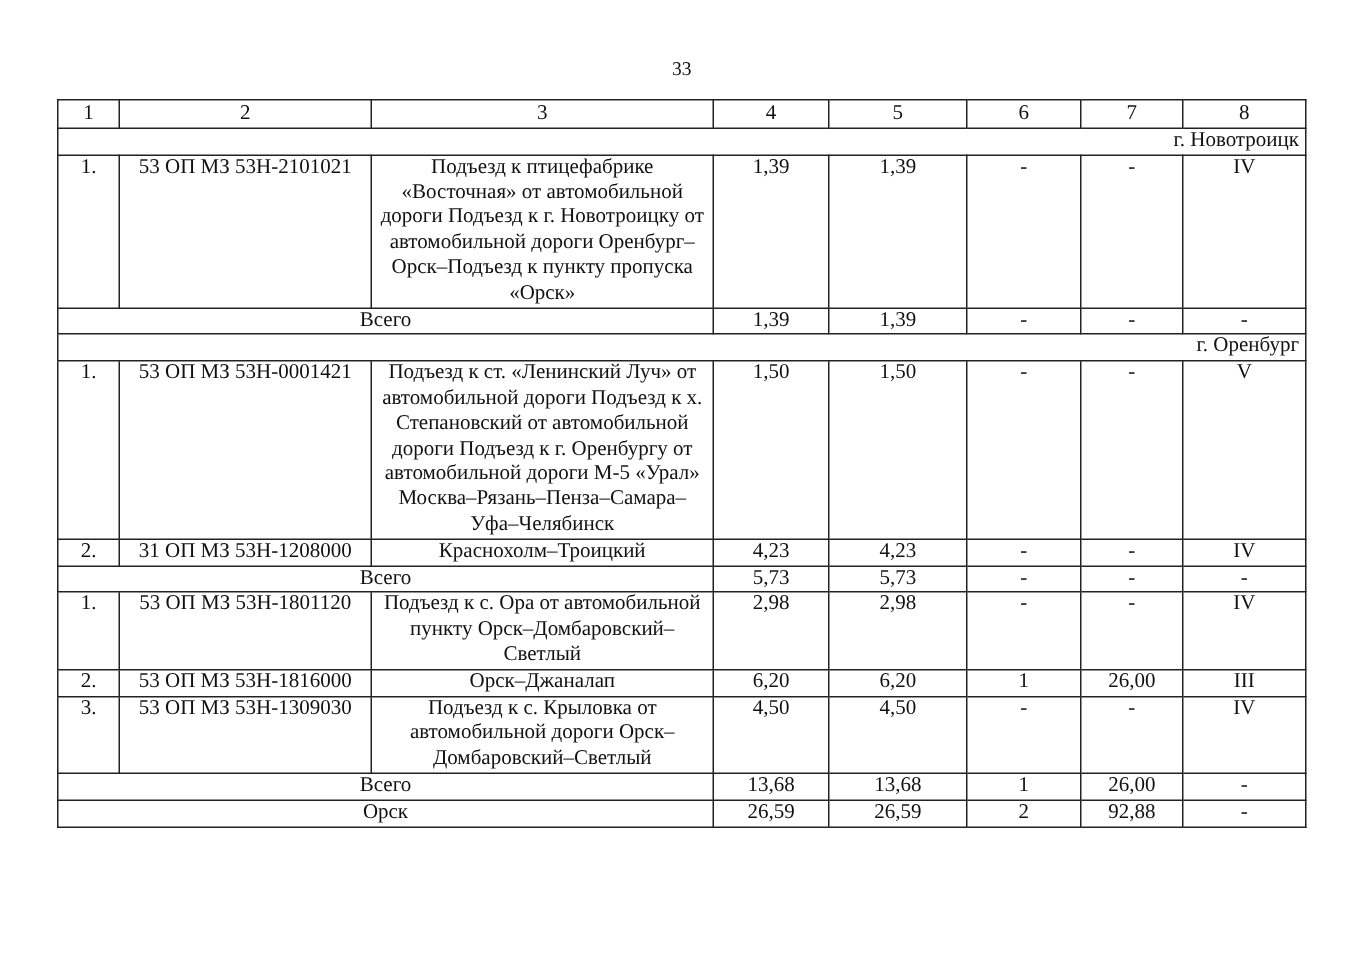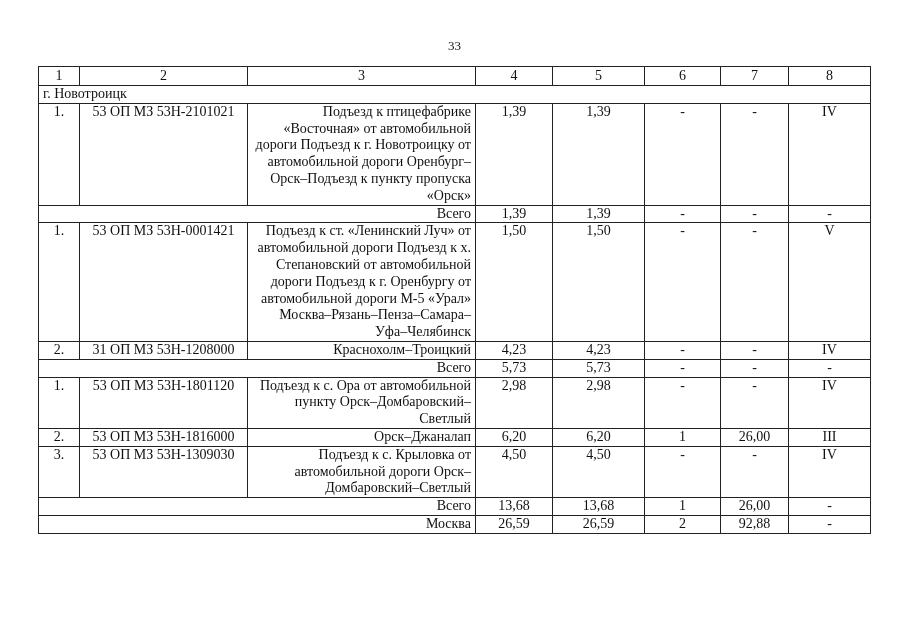--- a/index.html
+++ b/index.html
@@ -4,23 +4,23 @@
 <style>
   html, body { margin: 0; padding: 0; background: #ffffff; }
   body { width: 905px; height: 640px; position: relative; overflow: hidden;
          font-family: "Liberation Serif", "DejaVu Serif", serif; color: #111; }
   .page-number { position: absolute; top: 38px; left: 0; width: 905px; text-align: center;
                  font-size: 13px; padding-left: 2px; }
   table.doc { position: absolute; left: 38px; top: 66px; border-collapse: collapse;
               table-layout: fixed; width: 832px; font-size: 14px; line-height: 16.8px; }
   table.doc td { border: 1px solid #222; padding: 0 4px; vertical-align: top; overflow: hidden; }
   td.c { text-align: center; }
-  td.l { text-align: right; }
+  td.l { text-align: center; }
   tr.hdr td { height: 18px; vertical-align: middle; }
-  tr.section td { text-align: left; height: 16px; padding-top: 0; padding-bottom: 0; }
+  tr.section td { text-align: right; height: 16px; padding-top: 0; padding-bottom: 0; }
   tr.total td { height: 16px; }
   td.desc { padding-left: 6px; padding-right: 2px; }
 </style>
 </head>
 <body>
 
 <div class="page-number">33</div>
 
 <table class="doc">
   <colgroup>
@@ -60,20 +60,23 @@
     </tr>
     <tr class="total">
       <td colspan="3" class="l">Всего</td>
       <td class="c">1,39</td>
       <td class="c">1,39</td>
       <td class="c">-</td>
       <td class="c">-</td>
       <td class="c">-</td>
     </tr>
 
+    <tr class="section">
+      <td colspan="8">г. Оренбург</td>
+    </tr>
     <tr>
       <td class="c">1.</td>
       <td class="c">53 ОП МЗ 53Н-0001421</td>
       <td class="l desc">Подъезд к ст. «Ленинский Луч» от автомобильной дороги Подъезд к х. Степановский от автомобильной дороги Подъезд к г. Оренбургу от автомобильной дороги М-5 «Урал» Москва–Рязань–Пенза–Самара–Уфа–Челябинск</td>
       <td class="c">1,50</td>
       <td class="c">1,50</td>
       <td class="c">-</td>
       <td class="c">-</td>
       <td class="c">V</td>
     </tr>
@@ -129,21 +132,21 @@
     <tr class="total">
       <td colspan="3" class="l">Всего</td>
       <td class="c">13,68</td>
       <td class="c">13,68</td>
       <td class="c">1</td>
       <td class="c">26,00</td>
       <td class="c">-</td>
     </tr>
 
     <tr class="total">
-      <td colspan="3" class="l">Москва</td>
+      <td colspan="3" class="l">Орск</td>
       <td class="c">26,59</td>
       <td class="c">26,59</td>
       <td class="c">2</td>
       <td class="c">92,88</td>
       <td class="c">-</td>
     </tr>
   </tbody>
 </table>
 
 </body></html>

